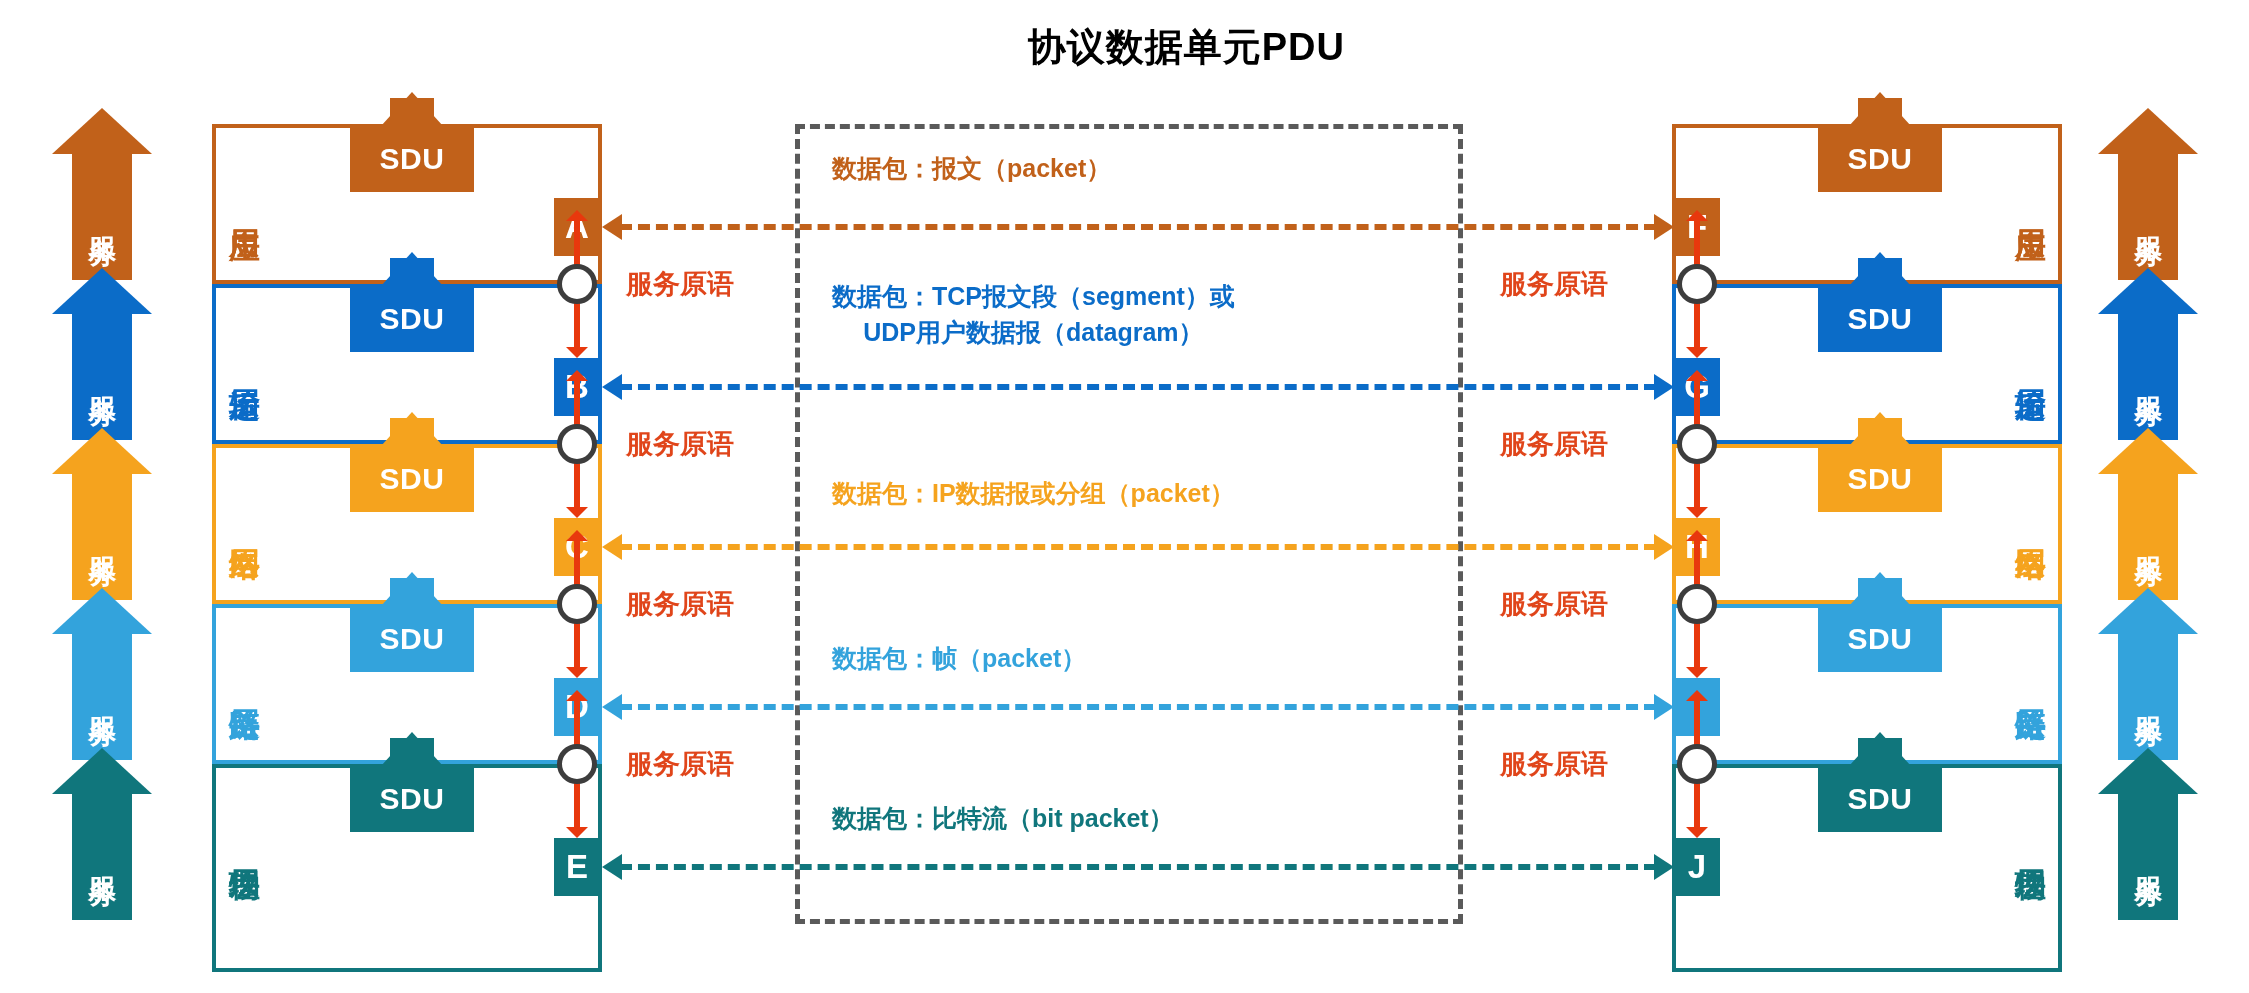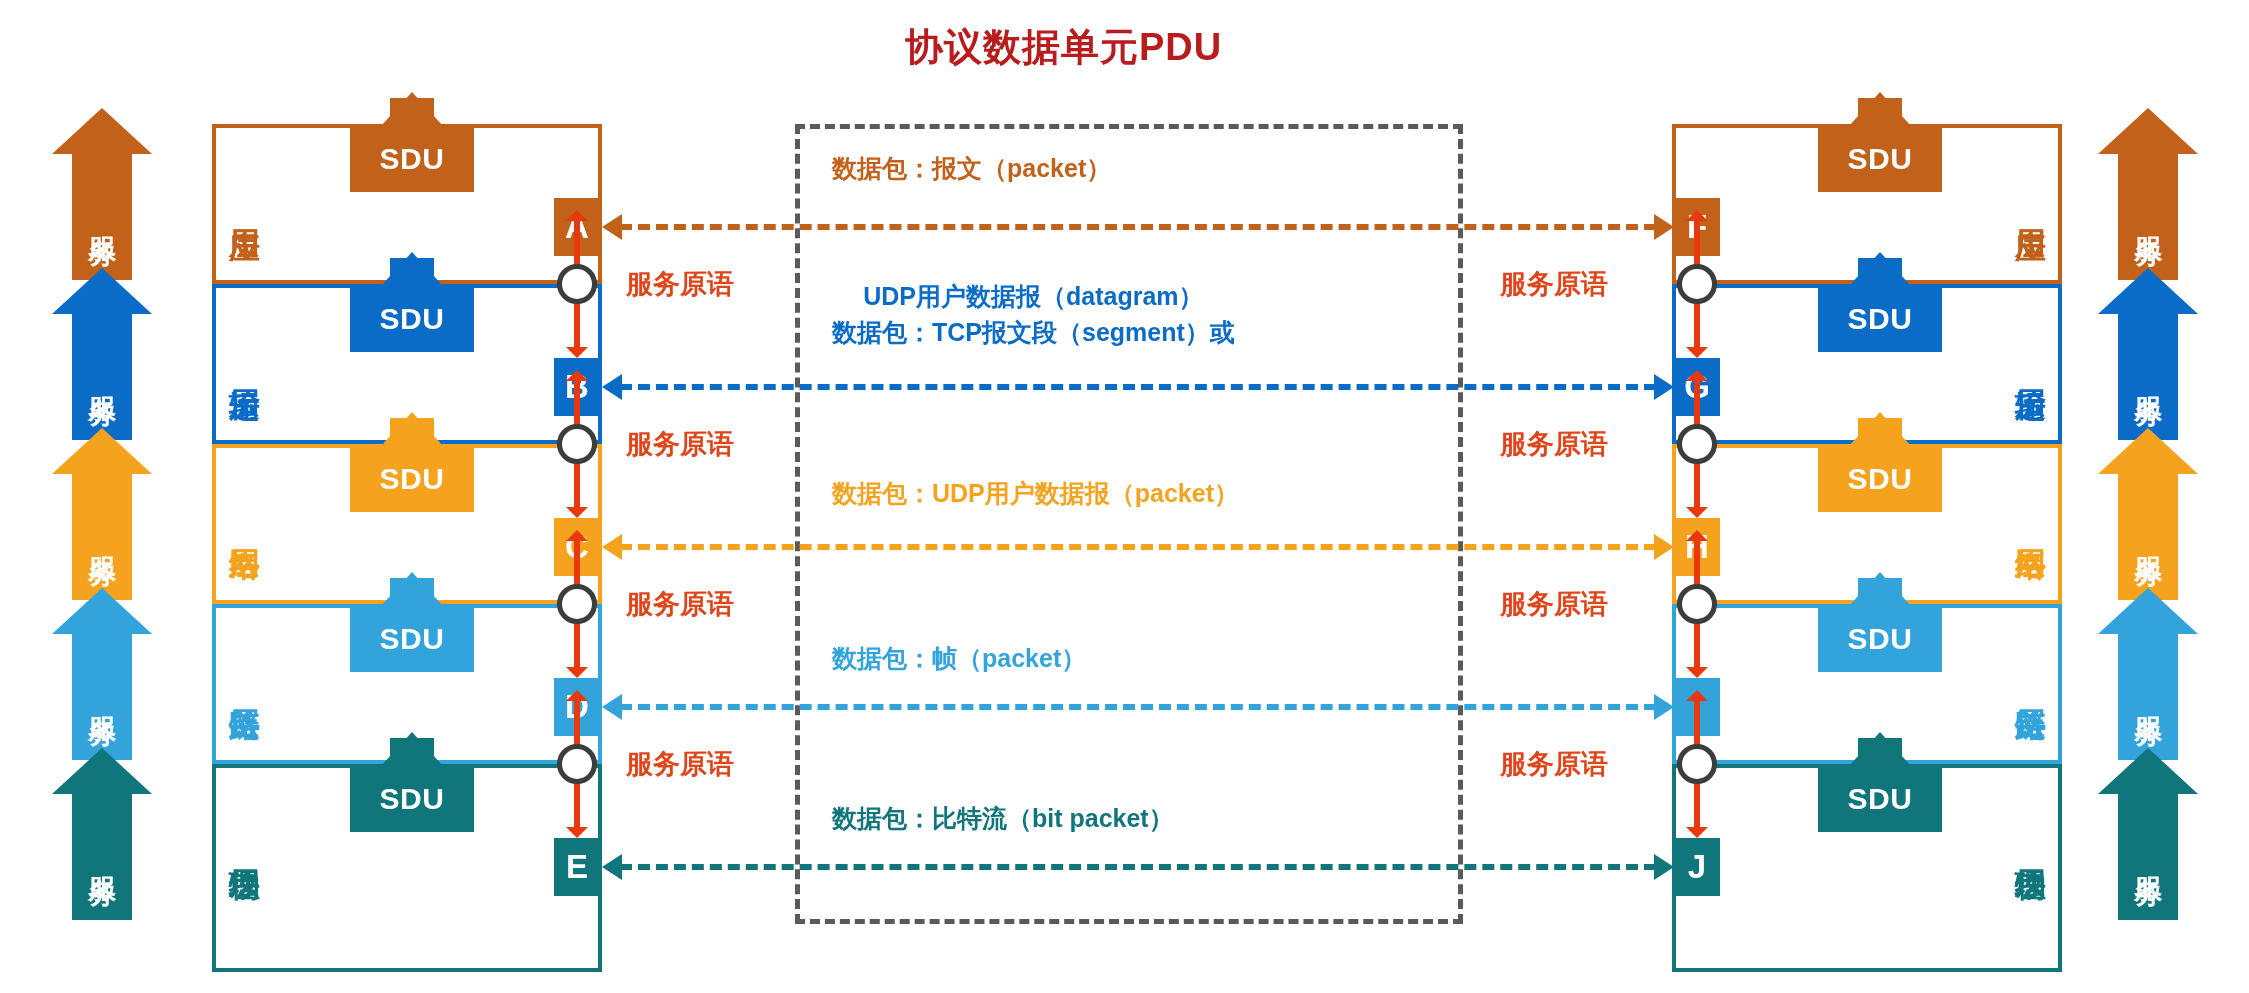--- a/index.html
+++ b/index.html
@@ -3,21 +3,21 @@
 <meta charset="utf-8">
 <title>PDU Diagram</title>
 <style>
   html,body{margin:0;padding:0;background:#fff;}
   body{font-family:"Liberation Sans","DejaVu Sans",sans-serif;}
   #stage{position:relative;width:2249px;height:993px;background:#ffffff;overflow:hidden;}
 
   
   .pdu-title{
     position:absolute;left:905px;top:22px;width:440px;
-    text-align:left;font-size:38px;font-weight:bold;color:#b91c1c;
+    text-align:right;font-size:38px;font-weight:bold;color:#000000;
     letter-spacing:1px;white-space:nowrap;
   }
 
   
   .pdu-frame{
     position:absolute;left:795px;top:124px;width:668px;height:800px;
     border:5px dashed #5a5a5a;box-sizing:border-box;
   }
   .layer-box{position:absolute;box-sizing:border-box;background:transparent;}
 
@@ -315,21 +315,21 @@
       <div class="conn-head-l" style="left:602px;top:534px;border-right:20px solid #F5A31E;"></div>
       <div class="conn-head-r" style="left:1654px;top:534px;border-left:20px solid #F5A31E;"></div>
       <div class="conn" style="left:620px;top:704px;width:1036px;border-color:#33A3DC;"></div>
       <div class="conn-head-l" style="left:602px;top:694px;border-right:20px solid #33A3DC;"></div>
       <div class="conn-head-r" style="left:1654px;top:694px;border-left:20px solid #33A3DC;"></div>
       <div class="conn" style="left:620px;top:864px;width:1036px;border-color:#10767C;"></div>
       <div class="conn-head-l" style="left:602px;top:854px;border-right:20px solid #10767C;"></div>
       <div class="conn-head-r" style="left:1654px;top:854px;border-left:20px solid #10767C;"></div>
       <div class="pdu-text" style="left:832px;top:150px;color:#C1611A;">数据包：报文（packet）</div>
       <div class="pdu-text" style="left:832px;top:278px;color:#0B6CC8;text-align:left;">
+        <div>数据包：TCP报文段（segment）或</div>
         <div style="text-align: center;">UDP用户数据报（datagram）</div>
-        <div>数据包：TCP报文段（segment）或</div>
-      </div>
-      <div class="pdu-text" style="left:832px;top:475px;color:#F5A31E;">数据包：UDP用户数据报（packet）</div>
+      </div>
+      <div class="pdu-text" style="left:832px;top:475px;color:#F5A31E;">数据包：IP数据报或分组（packet）</div>
       <div class="pdu-text" style="left:832px;top:640px;color:#33A3DC;">数据包：帧（packet）</div>
       <div class="pdu-text" style="left:832px;top:800px;color:#10767C;">数据包：比特流（bit packet）</div>
     </div>
 
 </div>
 
 </body></html>

